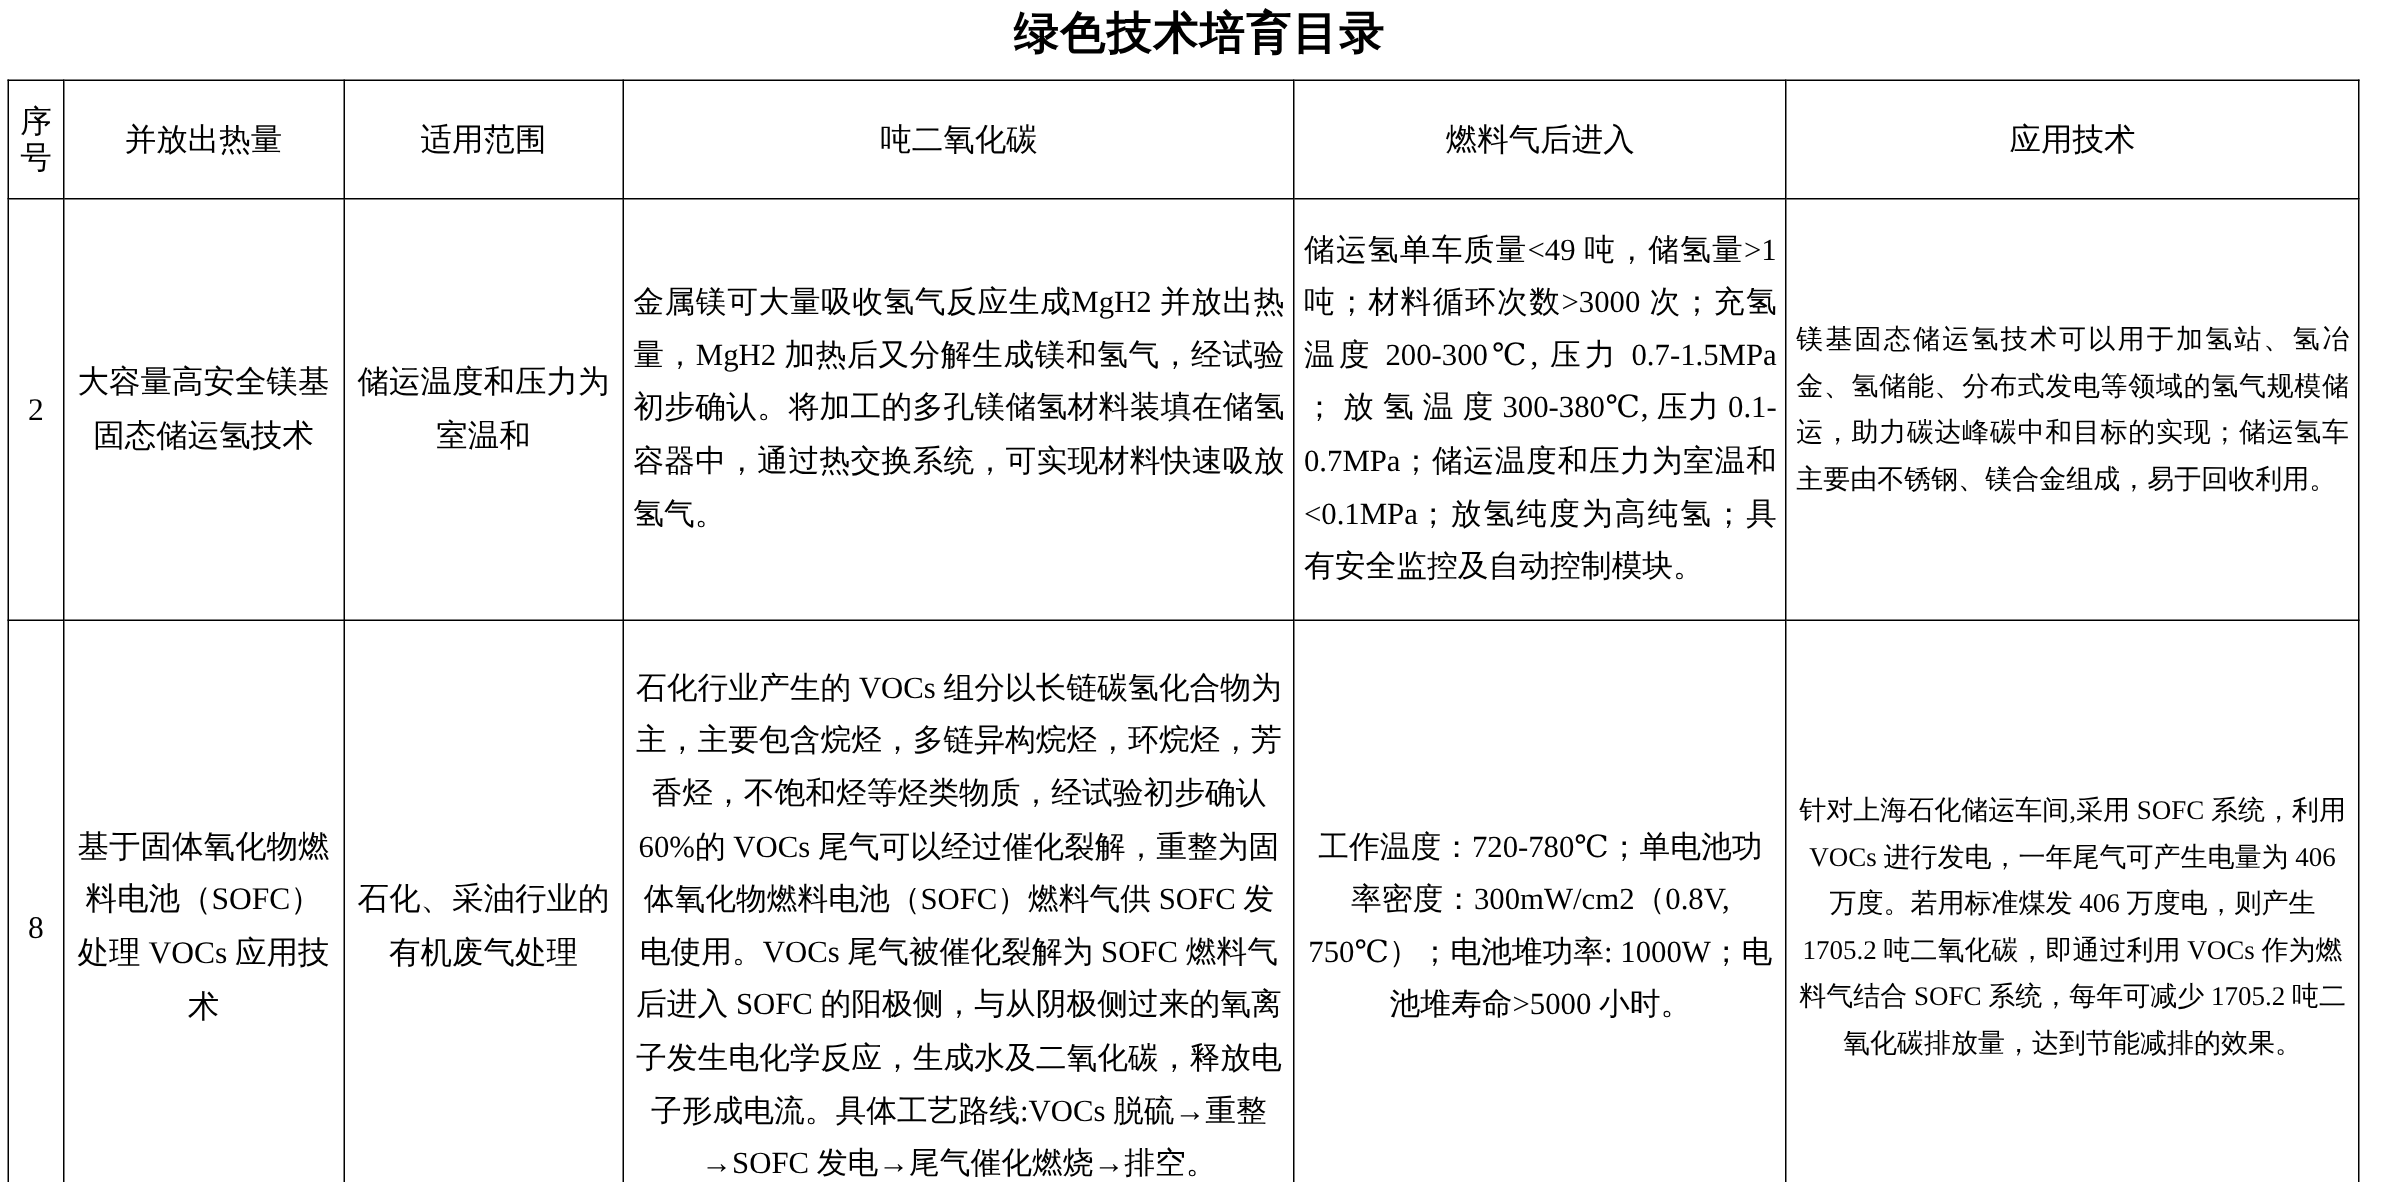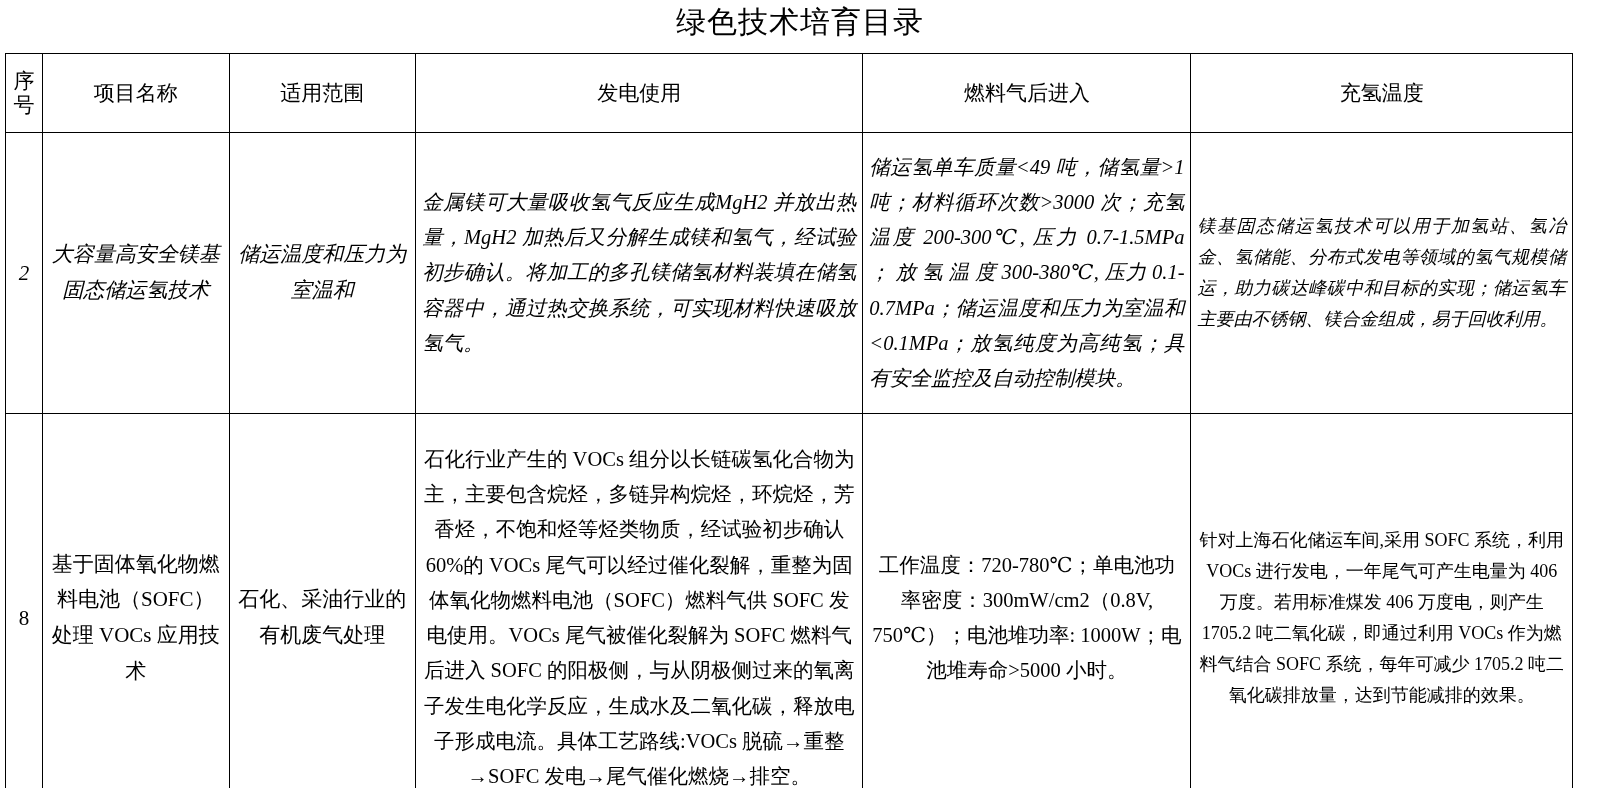--- a/index.html
+++ b/index.html
@@ -14,21 +14,21 @@
   }
   .page {
     width: 1600px;
     min-height: 788px;
     position: relative;
     box-sizing: border-box;
   }
   .doc-title {
     text-align: center;
     font-size: 30px;
-    font-weight: normal;
+    font-weight: bold;
     letter-spacing: 1px;
     padding: 2px 0 10px 0;
     font-family: "Liberation Sans", "DejaVu Sans", sans-serif;
   }
   table.catalog {
     border-collapse: collapse;
     width: 1568px;
     margin: 0 0 0 5px;
     table-layout: fixed;
   }
@@ -87,21 +87,21 @@
   }
   td.benefit {
     font-size: 18px;
     line-height: 1.72;
     text-align: justify;
     text-justify: inter-ideograph;
   }
   td.benefit.center-block {
     text-align: center;
   }
-  .row2 td { height: 272px; font-style: italic; }
+  .row2 td { height: 272px; }
   .row8 td { height: 400px; }
   .hdr-seq span { display: block; }
 </style>
 </head>
 <body>
 
 <div class="page">
 
   <div class="doc-title">绿色技术培育目录</div>
 
@@ -113,25 +113,25 @@
         <col class="c3">
         <col class="c4">
         <col class="c5">
     </colgroup>
     <thead>
       <tr>
         <td class="seq hdr-seq">
           <span>序</span>
           <span>号</span>
         </td>
-        <td>项目名称</td>
+        <td>并放出热量</td>
         <td>适用范围</td>
-        <td>发电使用</td>
+        <td>吨二氧化碳</td>
         <td>燃料气后进入</td>
-        <td>充氢温度</td>
+        <td>应用技术</td>
       </tr>
     </thead>
     <tbody>
       <tr class="row2">
         <td class="seq-cell">2</td>
         <td class="name">大容量高安全镁基固态储运氢技术</td>
         <td class="scope">储运温度和压力为室温和</td>
         <td class="principle">金属镁可大量吸收氢气反应生成MgH2 并放出热量，MgH2 加热后又分解生成镁和氢气，经试验初步确认。将加工的多孔镁储氢材料装填在储氢容器中，通过热交换系统，可实现材料快速吸放氢气。</td>
         <td class="indicators">储运氢单车质量&lt;49 吨，储氢量&gt;1 吨；材料循环次数&gt;3000 次；充氢温度 200-300℃, 压力 0.7-1.5MPa ； 放 氢 温 度 300-380℃, 压力 0.1-0.7MPa；储运温度和压力为室温和&lt;0.1MPa；放氢纯度为高纯氢；具有安全监控及自动控制模块。</td>
         <td class="benefit">镁基固态储运氢技术可以用于加氢站、氢冶金、氢储能、分布式发电等领域的氢气规模储运，助力碳达峰碳中和目标的实现；储运氢车主要由不锈钢、镁合金组成，易于回收利用。</td>

